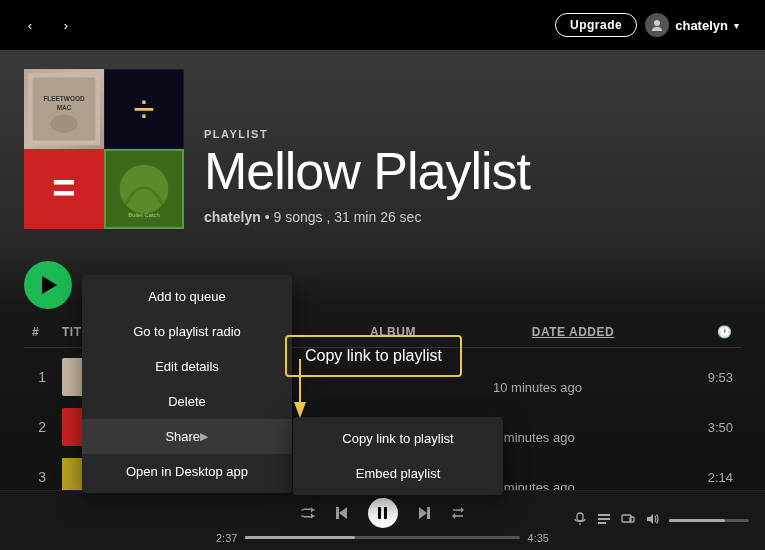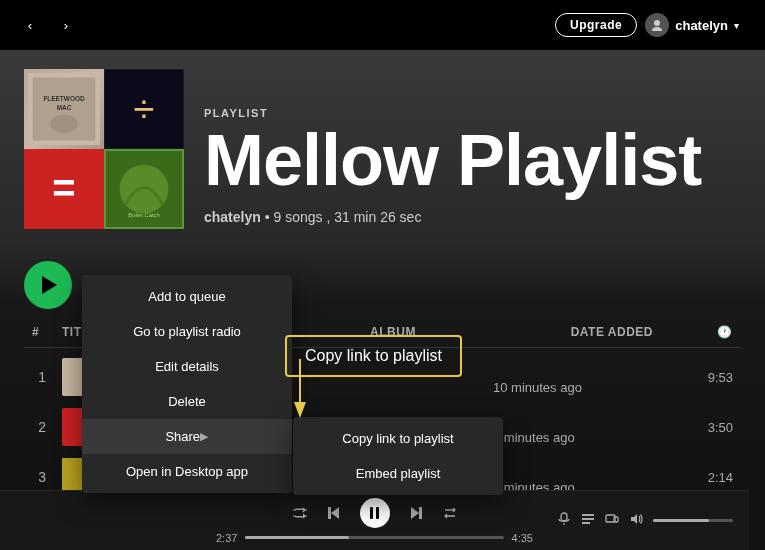--- a/index.html
+++ b/index.html
@@ -156,22 +156,22 @@
     }
     .playlist-label {
       font-size: 11px;
       font-weight: 700;
       letter-spacing: 1.5px;
       text-transform: uppercase;
       color: #ccc;
       margin-bottom: 4px;
     }
     .playlist-title {
-      font-size: 72px;
-      font-weight: 700;
+      font-size: 52px;
+      font-weight: 400;
       line-height: 1.05;
       color: #fff;
       letter-spacing: -1px;
     }
     .playlist-meta {
       font-size: 14px;
       color: #ccc;
       margin-top: 10px;
     }
     .playlist-meta .owner {
@@ -230,21 +230,21 @@
       grid-template-columns: 30px 1fr 200px 160px 80px;
       padding: 0 8px 8px 8px;
       border-bottom: 1px solid #333;
       color: #aaa;
       font-size: 12px;
       font-weight: 700;
       letter-spacing: 0.5px;
       text-transform: uppercase;
     }
     .track-header .col-album { text-align: center; }
-    .track-header .col-date { text-align: right; }
+    .track-header .col-date { text-align: center; text-decoration: underline; }
     .track-header .col-duration { text-align: right; }
 
     
     .tracks-list {
       margin-top: 4px;
     }
     .track-row {
       display: grid;
       grid-template-columns: 30px 1fr 200px 160px 80px;
       padding: 6px 8px;
@@ -350,21 +350,21 @@
       font-size: 16px;
       font-weight: 400;
       color: #fff;
       z-index: 200;
       white-space: nowrap;
     }
 
     
     .player-bar {
       position: absolute;
-      bottom: 0; left: 0; right: 16px;
+      bottom: 0; left: 0; right: 0;
       height: 60px;
       background: #181818;
       border-top: 1px solid #282828;
       display: flex;
       align-items: center;
       justify-content: center;
       padding: 0 16px;
     }
     .player-left {
       display: flex;

